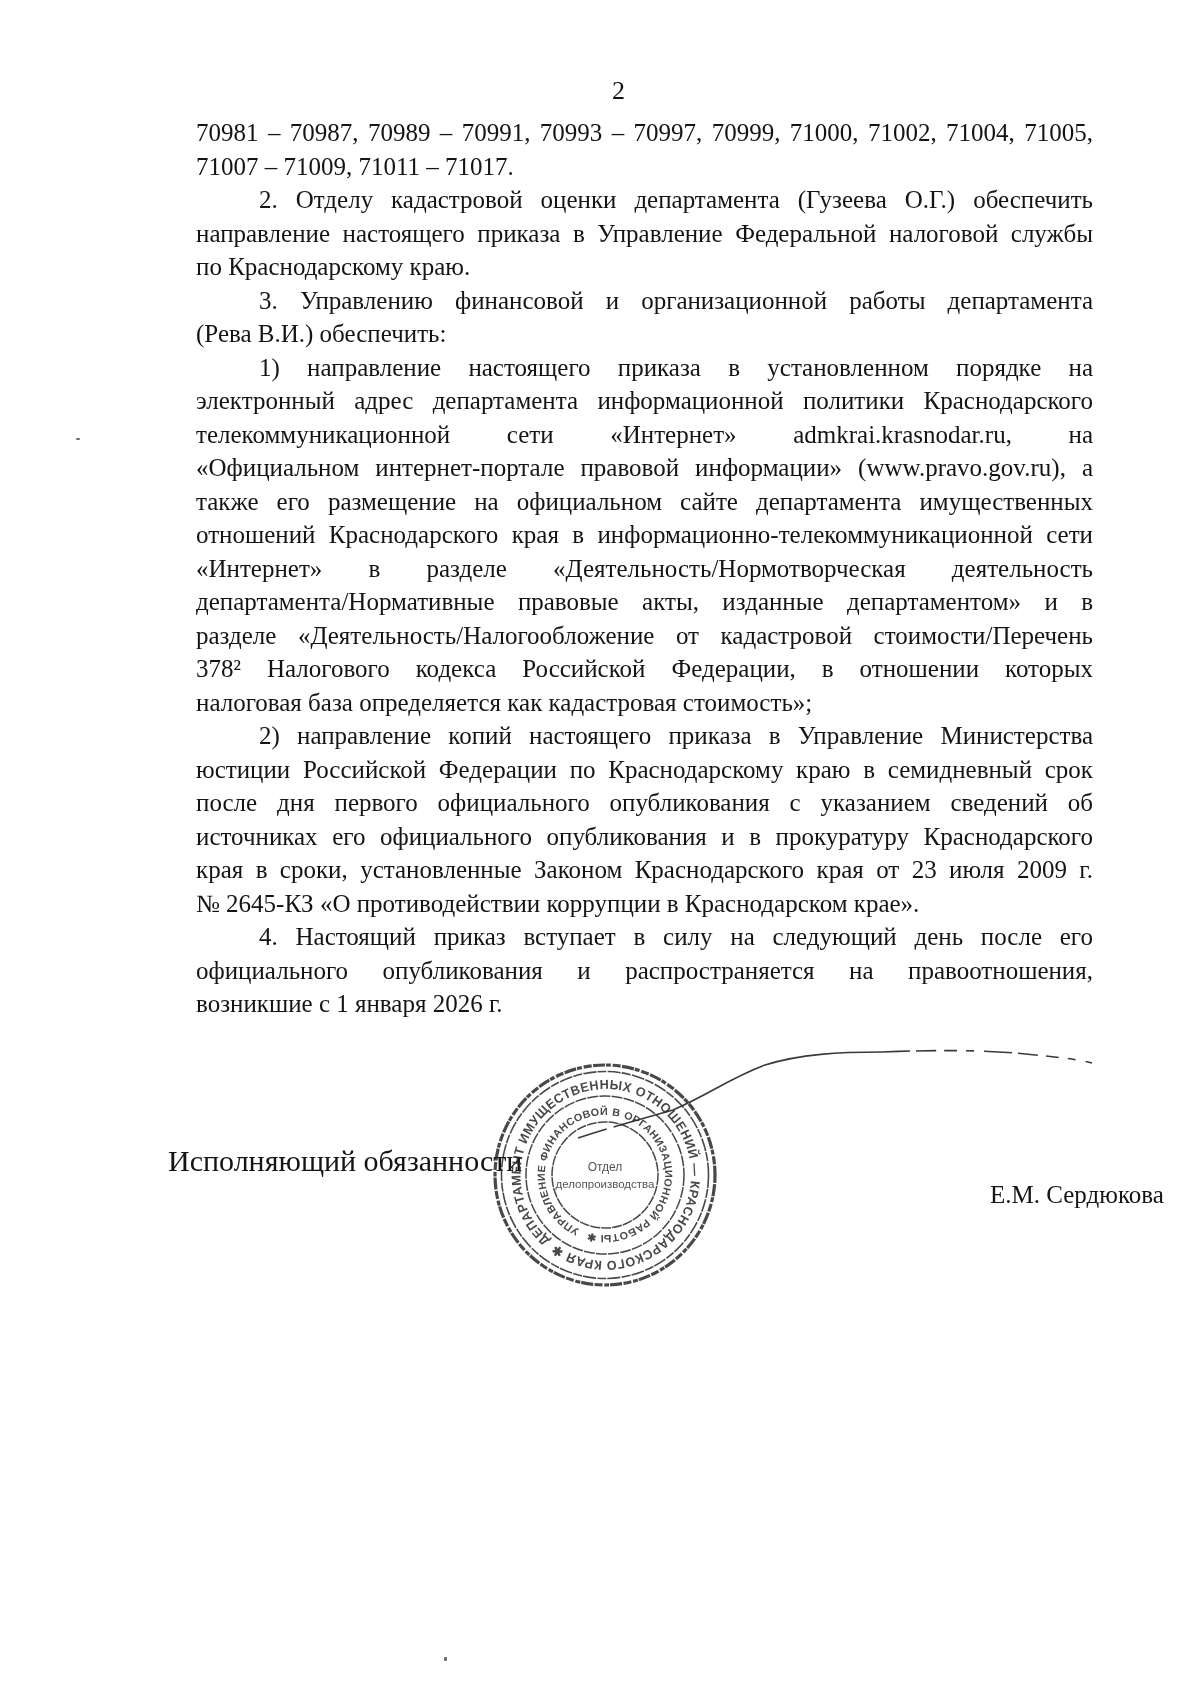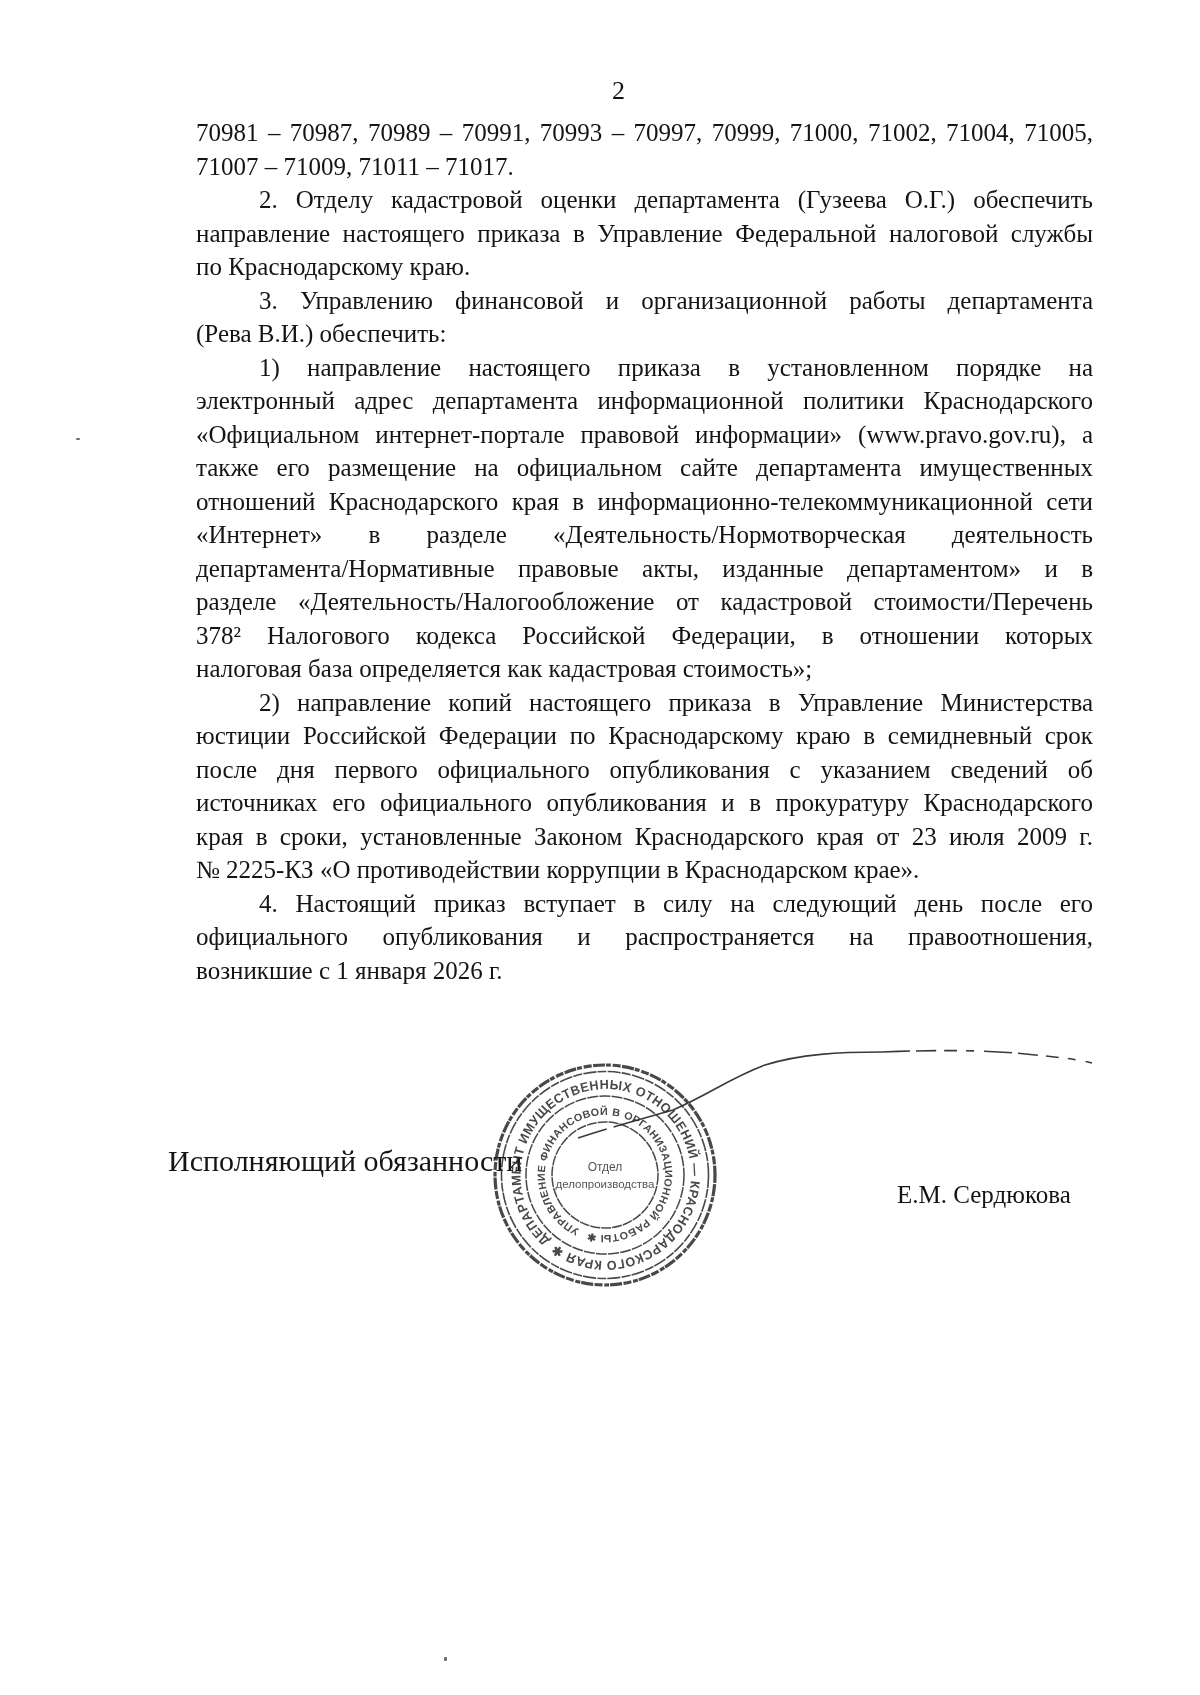--- a/index.html
+++ b/index.html
@@ -25,21 +25,21 @@
     white-space:normal;
     min-height:33.5px;
   }
   .line.indent{ text-indent:63px; }
   .line.last{ text-align-last:left; }
   .sig-role{
     position:absolute;left:168px;top:1144px;
     font-size:30px;line-height:34px;
   }
   .sig-name{
-    position:absolute;left:897px;top:1181px;
+    position:absolute;left:990px;top:1181px;
     font-size:25px;
     font-family:Liberation Serif, serif;
   }
   .stamp{
     position:absolute;left:490px;top:1060px;width:230px;height:230px;
     opacity:.87;
   }
   .swoosh{
     position:absolute;left:560px;top:1038px;width:545px;height:115px;
   }
@@ -59,34 +59,35 @@
   <div class="doc-body">
       <div class="line">70981 – 70987, 70989 – 70991, 70993 – 70997, 70999, 71000, 71002, 71004, 71005,</div>
       <div class="line last">71007 – 71009, 71011 – 71017.</div>
       <div class="line indent">2. Отделу кадастровой оценки департамента (Гузеева О.Г.) обеспечить</div>
       <div class="line">направление настоящего приказа в Управление Федеральной налоговой службы</div>
       <div class="line last">по Краснодарскому краю.</div>
       <div class="line indent">3. Управлению финансовой и организационной работы департамента</div>
       <div class="line last">(Рева В.И.) обеспечить:</div>
       <div class="line indent">1) направление настоящего приказа в установленном порядке на</div>
       <div class="line">электронный адрес департамента информационной политики Краснодарского</div>
+      <div class="line">телекоммуникационной сети «Интернет» admkrai.krasnodar.ru, на</div>
       <div class="line">«Официальном интернет-портале правовой информации» (www.pravo.gov.ru), а</div>
       <div class="line">также его размещение на официальном сайте департамента имущественных</div>
       <div class="line">отношений Краснодарского края в информационно-телекоммуникационной сети</div>
       <div class="line">«Интернет» в разделе «Деятельность/Нормотворческая деятельность</div>
       <div class="line">департамента/Нормативные правовые акты, изданные департаментом» и в</div>
       <div class="line">разделе «Деятельность/Налогообложение от кадастровой стоимости/Перечень</div>
       <div class="line">378² Налогового кодекса Российской Федерации, в отношении которых</div>
       <div class="line last">налоговая база определяется как кадастровая стоимость»;</div>
       <div class="line indent">2) направление копий настоящего приказа в Управление Министерства</div>
       <div class="line">юстиции Российской Федерации по Краснодарскому краю в семидневный срок</div>
       <div class="line">после дня первого официального опубликования с указанием сведений об</div>
       <div class="line">источниках его официального опубликования и в прокуратуру Краснодарского</div>
       <div class="line">края в сроки, установленные Законом Краснодарского края от 23 июля 2009 г.</div>
-      <div class="line last">№ 2225-КЗ «О противодействии коррупции в Краснодарском крае».</div>
+      <div class="line last">№ 2645-КЗ «О противодействии коррупции в Краснодарском крае».</div>
       <div class="line indent">4. Настоящий приказ вступает в силу на следующий день после его</div>
       <div class="line">официального опубликования и распространяется на правоотношения,</div>
       <div class="line last">возникшие с 1 января 2026 г.</div>
     </div>
 
   <div class="sig-role">
     <div>Исполняющий обязанности</div>
   </div>
 
   <div class="sig-name">Е.М. Сердюкова</div>

